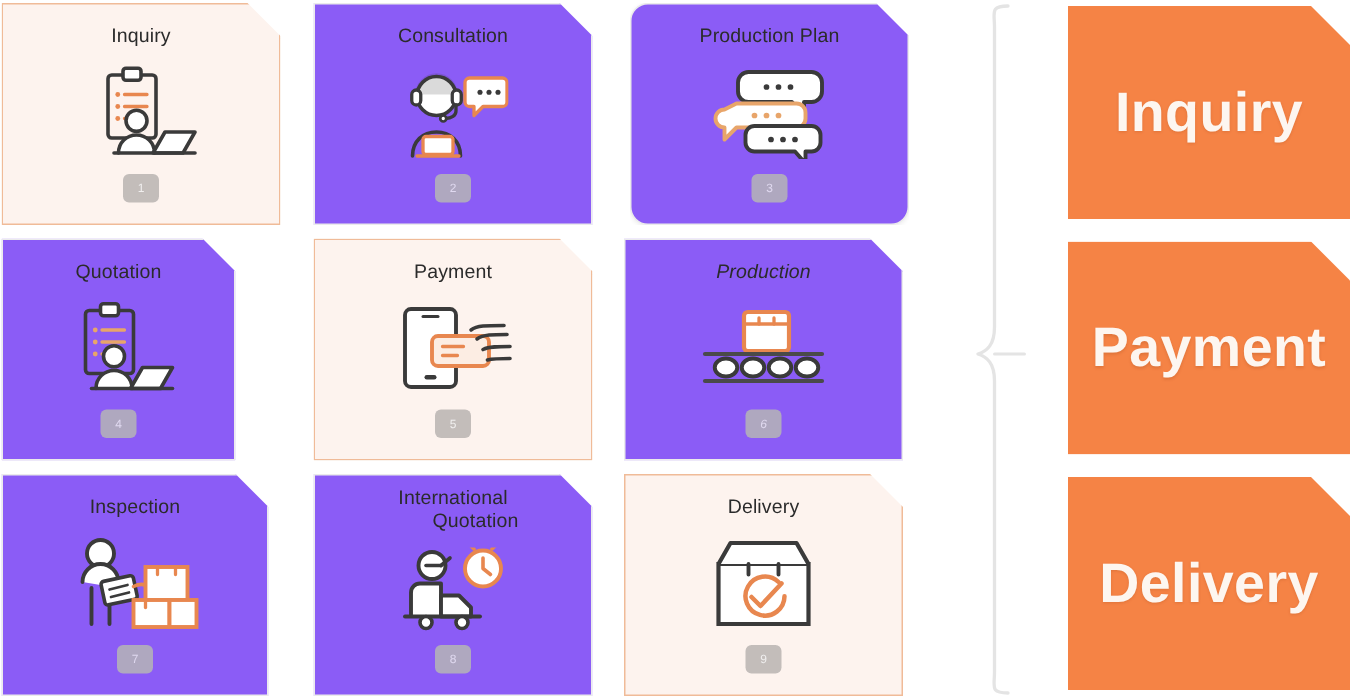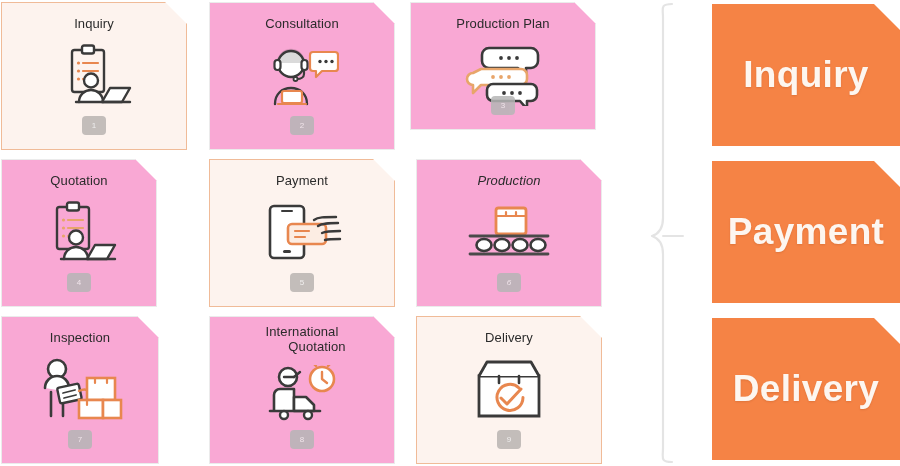--- a/index.html
+++ b/index.html
@@ -21,21 +21,21 @@
     position: absolute;
     left: 0;
     top: 0;
     width: 618px;
     height: 466px;
   }
 
   .card {
     position: absolute;
     box-sizing: border-box;
-    background: #f9a8d4;
+    background: #8b5cf6;
     border: 1px solid #ebebeb;
     box-shadow: 0 1px 3px rgba(0,0,0,0.07);
     -webkit-clip-path: polygon(0 0, calc(100% - 22px) 0, 100% 22px, 100% 100%, 0 100%);
     clip-path: polygon(0 0, calc(100% - 22px) 0, 100% 22px, 100% 100%, 0 100%);
   }
   .card.active {
     background: #fdf3ee;
     border: 1px solid #f0bb98;
   }
   
@@ -180,21 +180,21 @@
         <path d="M13 60h28" stroke="#E8874F" stroke-width="2.2" stroke-linecap="round"></path>
         <path d="M48 8h22a3 3 0 013 3v13a3 3 0 01-3 3h-13l-6 6v-6h-3a3 3 0 01-3-3V11a3 3 0 013-3z" stroke="#E8874F" stroke-width="2.2" fill="#fff" stroke-linejoin="round"></path>
         <circle cx="55" cy="17.5" r="1.7" fill="#3A3A3A"></circle>
         <circle cx="61" cy="17.5" r="1.7" fill="#3A3A3A"></circle>
         <circle cx="67" cy="17.5" r="1.7" fill="#3A3A3A"></circle>
       </svg>
     </div>
     <div class="card-badge">2</div>
   </div>
 
-  <div class="card" style="left:410px; top:2px;   width:186px; height:128px;">
+  <div class="card" style="left:420px; top:2px;   width:186px; height:148px;border-radius:12px;">
     <span class="notch"></span>
     <div class="card-title">Production Plan</div>
     <div class="card-icon">
       <svg width="80" height="62" viewBox="0 0 80 62" fill="none">
         <path d="M26 4h42a7 7 0 017 7v6a7 7 0 01-7 7h-5v9l-8-9H26a7 7 0 01-7-7v-6a7 7 0 017-7z" stroke="#3A3A3A" stroke-width="2.6" fill="#fff" stroke-linejoin="round"></path>
         <circle cx="38" cy="14" r="1.9" fill="#3A3A3A"></circle>
         <circle cx="46" cy="14" r="1.9" fill="#3A3A3A"></circle>
         <circle cx="54" cy="14" r="1.9" fill="#3A3A3A"></circle>
         <path d="M18 25h40a6 6 0 016 6v4a6 6 0 01-6 6H18l-8 8v-8a6 6 0 01-0-0 6 6 0 01-0-12z" stroke="#E8A56A" stroke-width="2.6" fill="#fff" stroke-linejoin="round"></path>
         <circle cx="30" cy="33" r="1.9" fill="#E8A56A"></circle>
@@ -260,21 +260,21 @@
         <path d="M4 52h78" stroke="#4A4A4A" stroke-width="2.8" stroke-linecap="round"></path>
         <ellipse cx="18" cy="43" rx="7.5" ry="6" stroke="#3A3A3A" stroke-width="2.6" fill="#fff"></ellipse>
         <ellipse cx="36" cy="43" rx="7.5" ry="6" stroke="#3A3A3A" stroke-width="2.6" fill="#fff"></ellipse>
         <ellipse cx="54" cy="43" rx="7.5" ry="6" stroke="#3A3A3A" stroke-width="2.6" fill="#fff"></ellipse>
         <ellipse cx="72" cy="43" rx="7.5" ry="6" stroke="#3A3A3A" stroke-width="2.6" fill="#fff"></ellipse>
       </svg>
     </div>
     <div class="card-badge">6</div>
   </div>
 
-  <div class="card" style="left:1px;  top:316px; width:158px; height:148px;">
+  <div class="card" style="left:1px;  top:316px; width:178px; height:148px;">
     <span class="notch"></span>
     <div class="card-title">Inspection</div>
     <div class="card-icon">
       <svg width="86" height="62" viewBox="0 0 86 62" fill="none">
         <circle cx="20" cy="11" r="9" stroke="#3A3A3A" stroke-width="2.6" fill="#fff"></circle>
         <path d="M8 30a12 12 0 0124 0v4" stroke="#3A3A3A" stroke-width="2.6" fill="#fff" stroke-linecap="round"></path>
         <path d="M14 34v24M26 34v24" stroke="#3A3A3A" stroke-width="2.6" stroke-linecap="round"></path>
         <rect x="20" y="30" width="22" height="16" rx="2" transform="rotate(-12 20 30)" stroke="#3A3A3A" stroke-width="2.4" fill="#fff"></rect>
         <path d="M26 35l12-3M27 40l12-3" stroke="#3A3A3A" stroke-width="1.8" stroke-linecap="round"></path>
         <path d="M42 33c4-2 8-2 11 1" stroke="#E8874F" stroke-width="2.4" stroke-linecap="round"></path>

